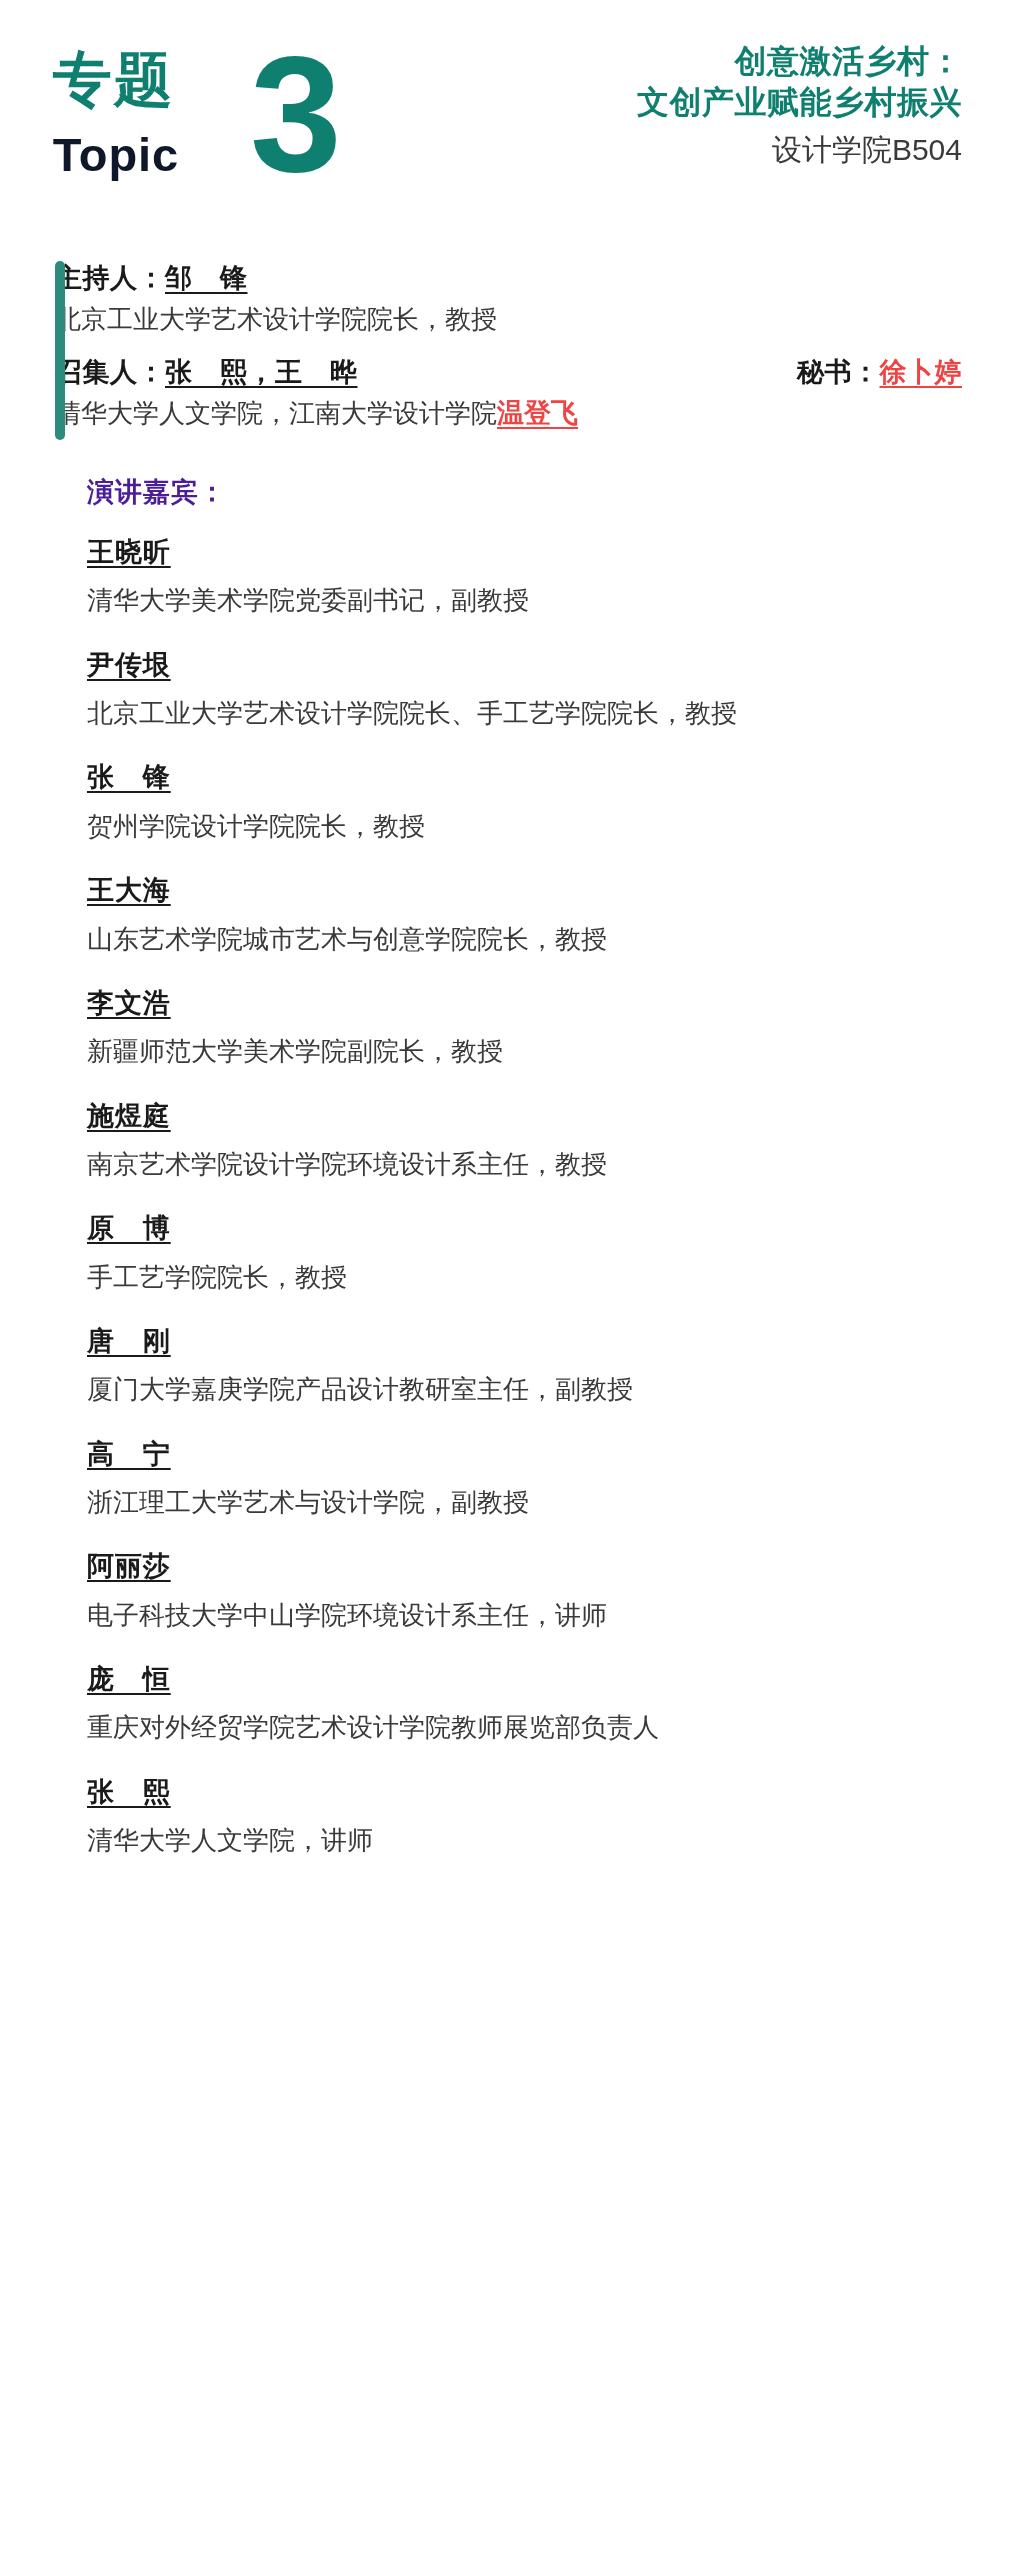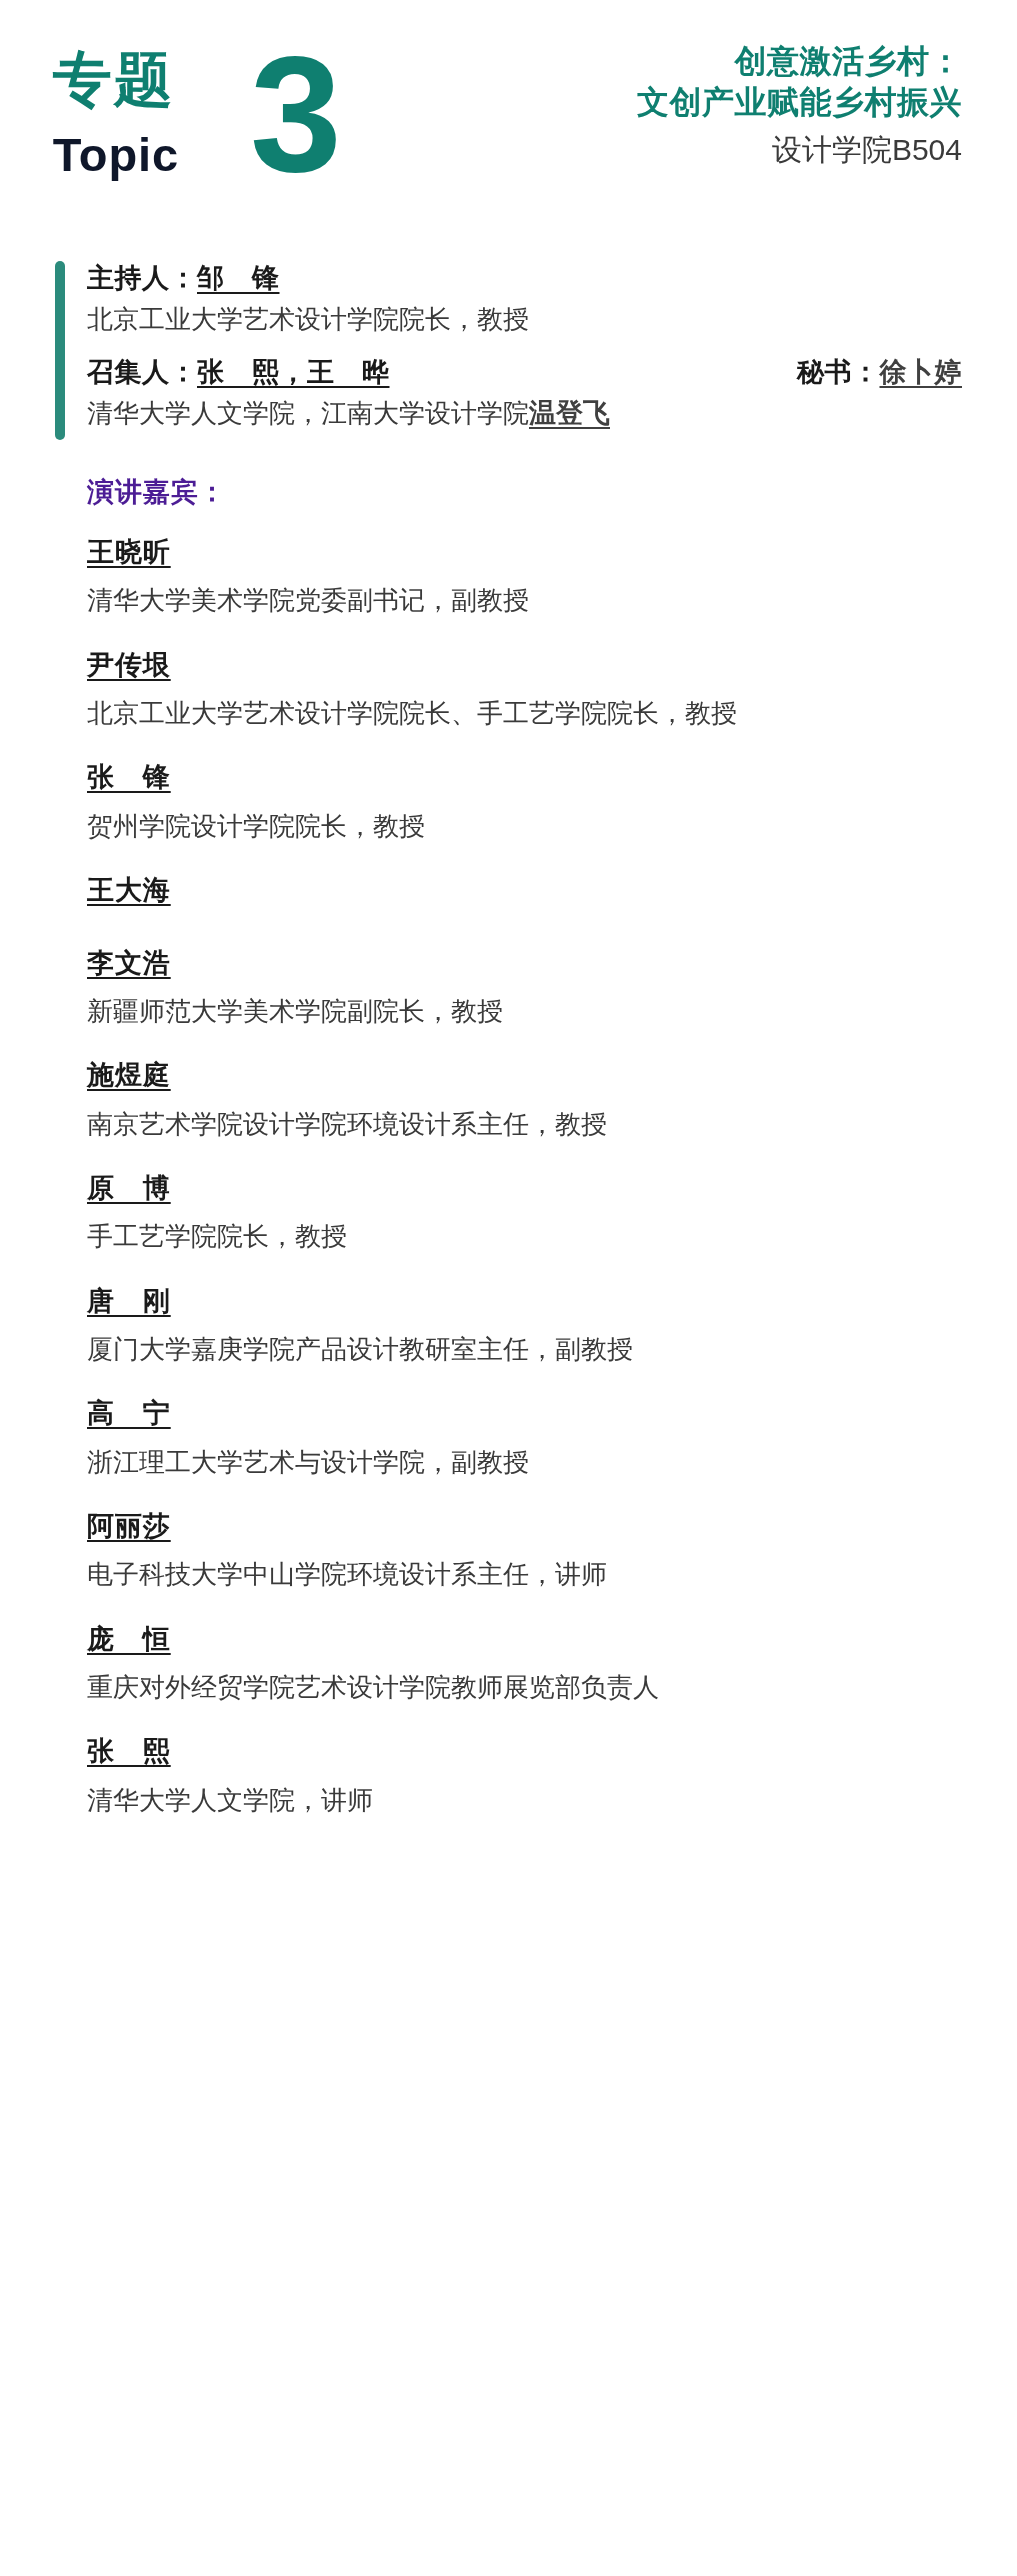--- a/index.html
+++ b/index.html
@@ -76,21 +76,20 @@
     font-size: 30px;
     color: #3a3a3a;
     line-height: 1.5;
     margin-top: 3.8px;
   }
 
   
   .chairs {
     position: relative;
     margin: 22.6px 55px 0 55px;
-    padding-left: 32px;
     min-height: 188px;
   }
   .chairs::before {
     content: "";
     position: absolute;
     left: 0;
     top: 3.8px;
     bottom: 5.7px;
     width: 10.4px;
     background: #2b8b7c;
@@ -118,21 +117,21 @@
     line-height: 1.62;
     margin-bottom: 11.3px;
   }
   .affil-row {
     display: flex;
     align-items: baseline;
   }
   .sec-name {
     font-size: 27px;
     font-weight: bold;
-    color: #404040;
+    color: #ef4444;
     text-decoration: underline;
     text-underline-offset: 4.7px;
     white-space: nowrap;
   }
   .sec-label {
     font-size: 27px;
     font-weight: bold;
     color: #1a1a1a;
   }
 
@@ -214,20 +213,21 @@
   <div class="spk">
     <div class="spk-name">尹传垠</div>
     <div class="spk-affil">北京工业大学艺术设计学院院长、手工艺学院院长，教授</div>
   </div>
   <div class="spk">
     <div class="spk-name">张　锋</div>
     <div class="spk-affil">贺州学院设计学院院长，教授</div>
   </div>
   <div class="spk">
     <div class="spk-name">王大海</div>
+    <div class="spk-affil">山东艺术学院城市艺术与创意学院院长，教授</div>
   </div>
   <div class="spk">
     <div class="spk-name">李文浩</div>
     <div class="spk-affil">新疆师范大学美术学院副院长，教授</div>
   </div>
   <div class="spk">
     <div class="spk-name">施煜庭</div>
     <div class="spk-affil">南京艺术学院设计学院环境设计系主任，教授</div>
   </div>
   <div class="spk">

